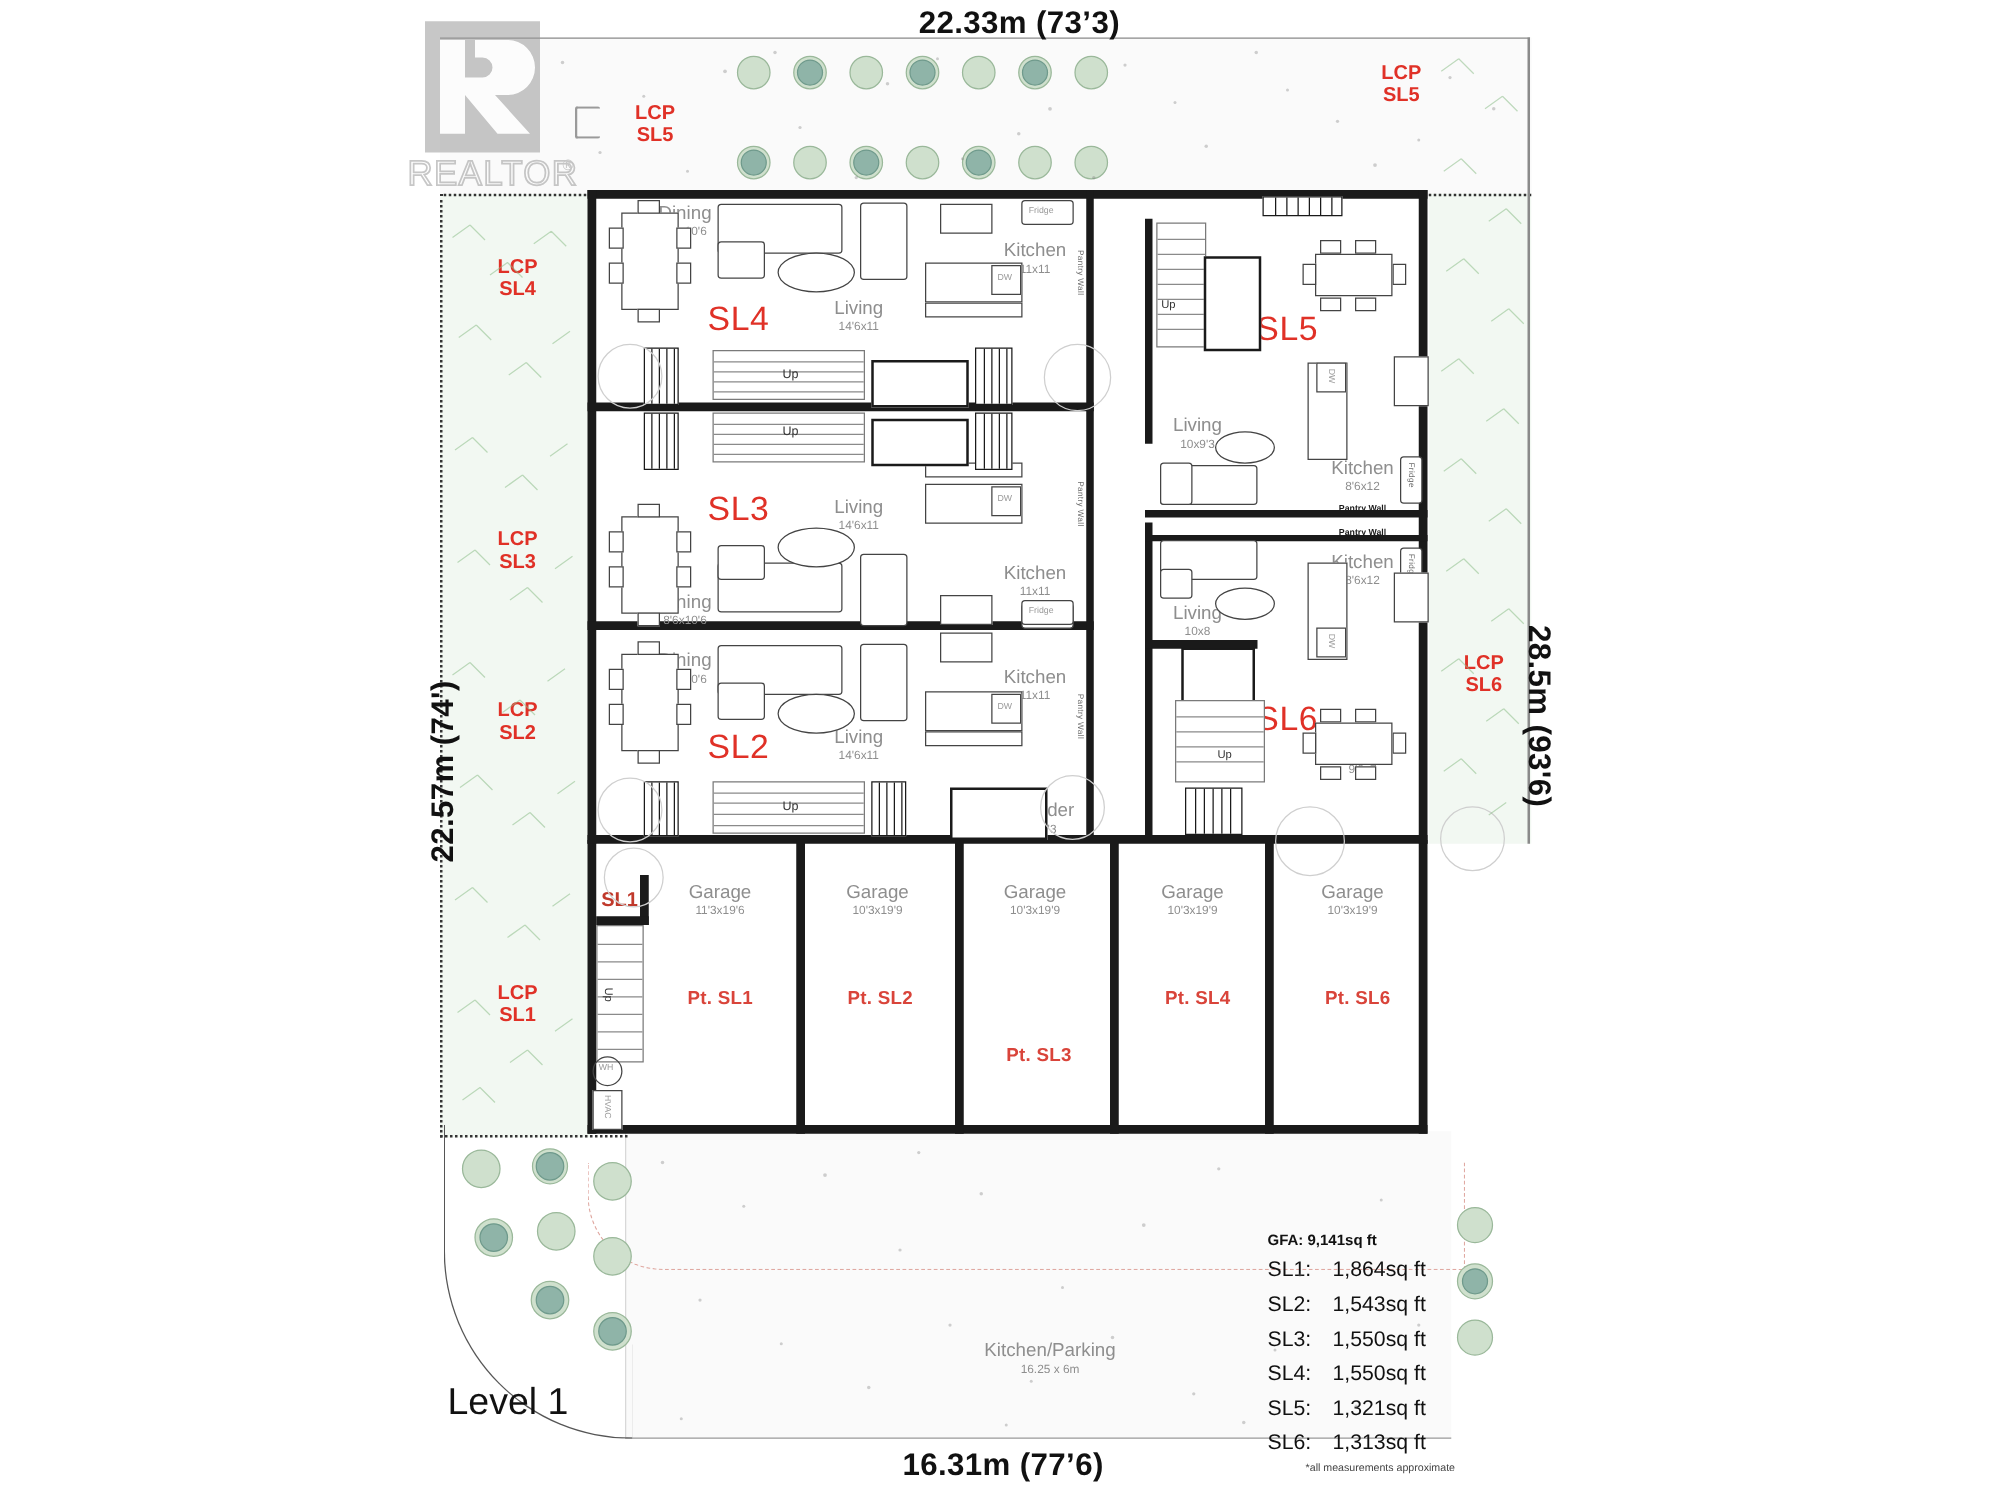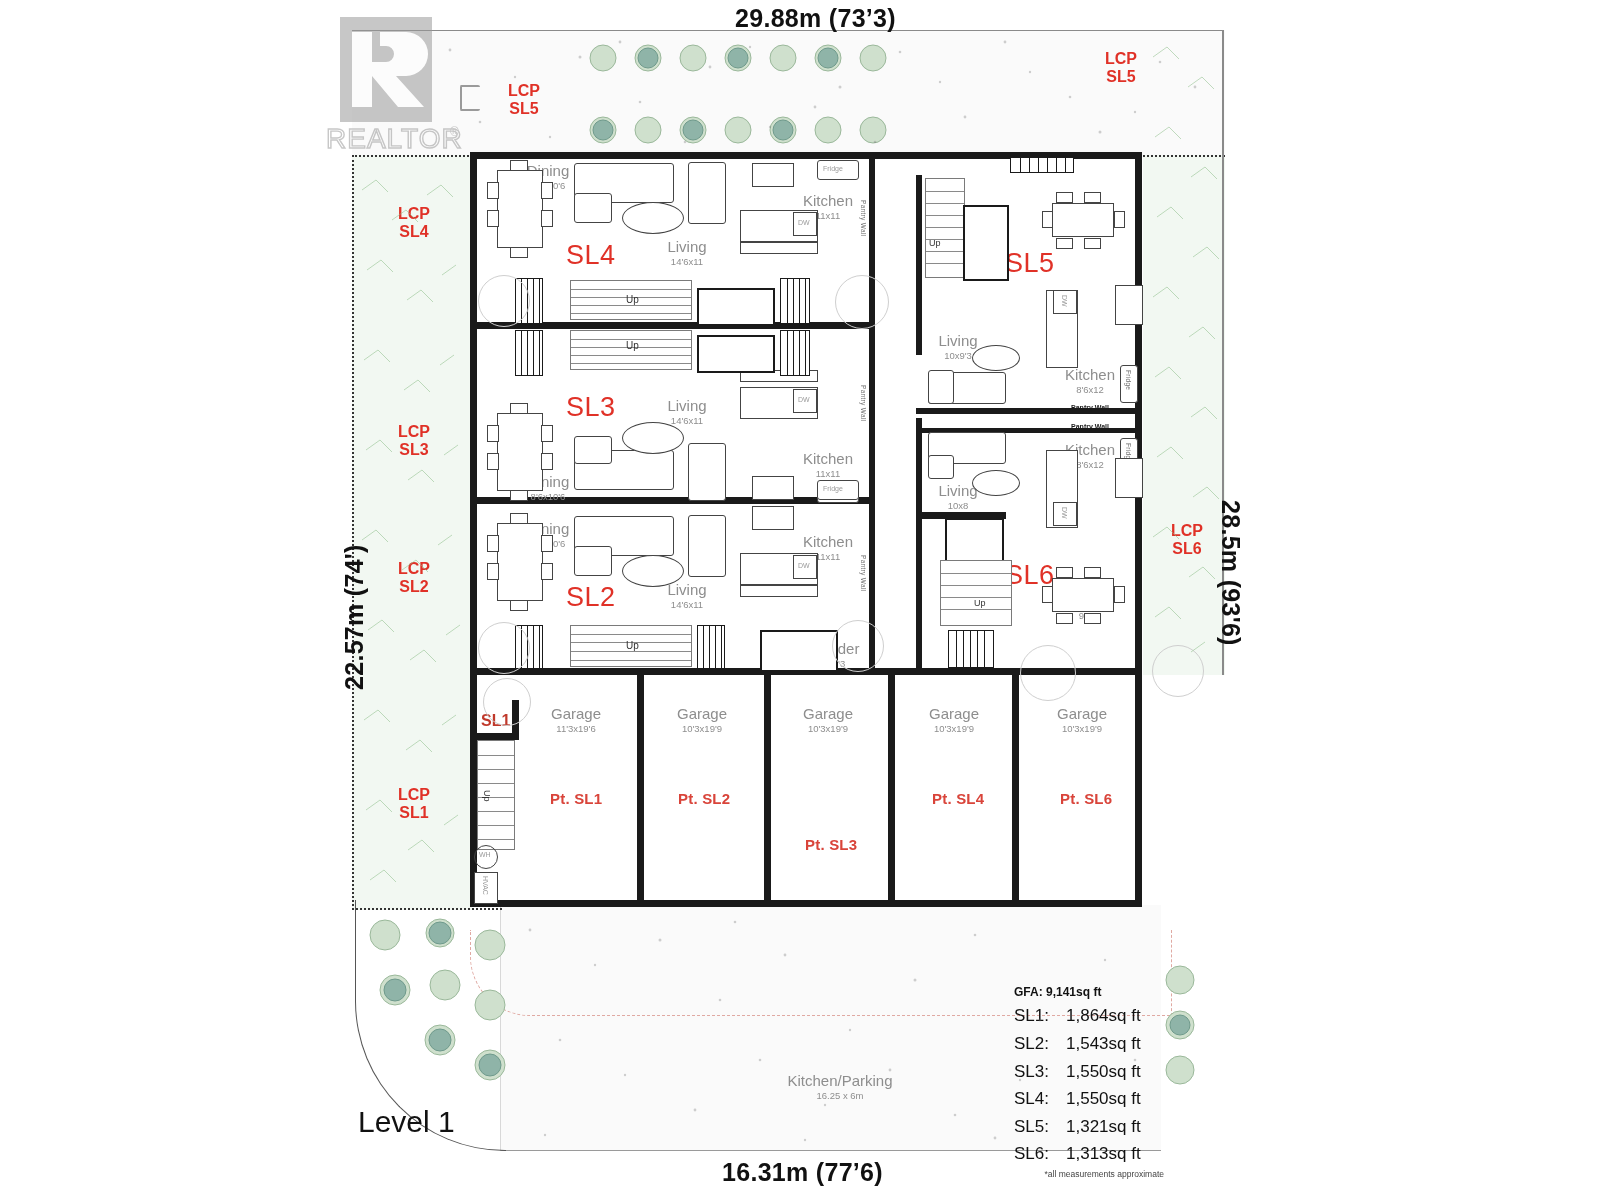--- a/index.html
+++ b/index.html
@@ -65,21 +65,21 @@
 <div class="abs" style="left:318px;top:12px;">
   <svg class="realtor-wm" viewBox="0 0 150 145">
     <rect x="22" y="5" width="92" height="105" fill="#9a9a9a"></rect>
     <rect x="34" y="20" width="20" height="75" fill="#fff"></rect>
     <path d="M62 20 h26 a22 22 0 0 1 0 44 h-10 l28 31 h-26 l-26 -31 v-14 h14 a8 8 0 0 0 0 -16 h-6 z" fill="#fff"></path>
     <text x="8" y="136" font-family="Liberation Sans, sans-serif" font-size="28" fill="none" stroke="#9a9a9a" stroke-width="1.4" letter-spacing="1">REALTOR</text>
     <text x="132" y="124" font-family="Liberation Sans, sans-serif" font-size="12" fill="#9a9a9a">®</text>
   </svg>
 </div>
 
-<div class="abs dim" style="left:735px;top:4px;">29.88m (73’3)</div>
+<div class="abs dim" style="left:735px;top:4px;">22.33m (73’3)</div>
 <div class="abs dim dim-left" style="left:340px;top:690px;">22.57m (74')</div>
 <div class="abs dim dim-right" style="left:1245px;top:500px;">28.5m (93'6)</div>
 <div class="abs dim" style="left:722px;top:1158px;">16.31m (77’6)</div>
 <div class="abs level-label" style="left:358px;top:1105px;">Level 1</div>
 
 <div class="abs lcp" style="left:495px;top:82px;width:58px;">
   <div>LCP</div>
   <div>SL5</div>
 </div>
 <div class="abs lcp" style="left:1092px;top:50px;width:58px;">

